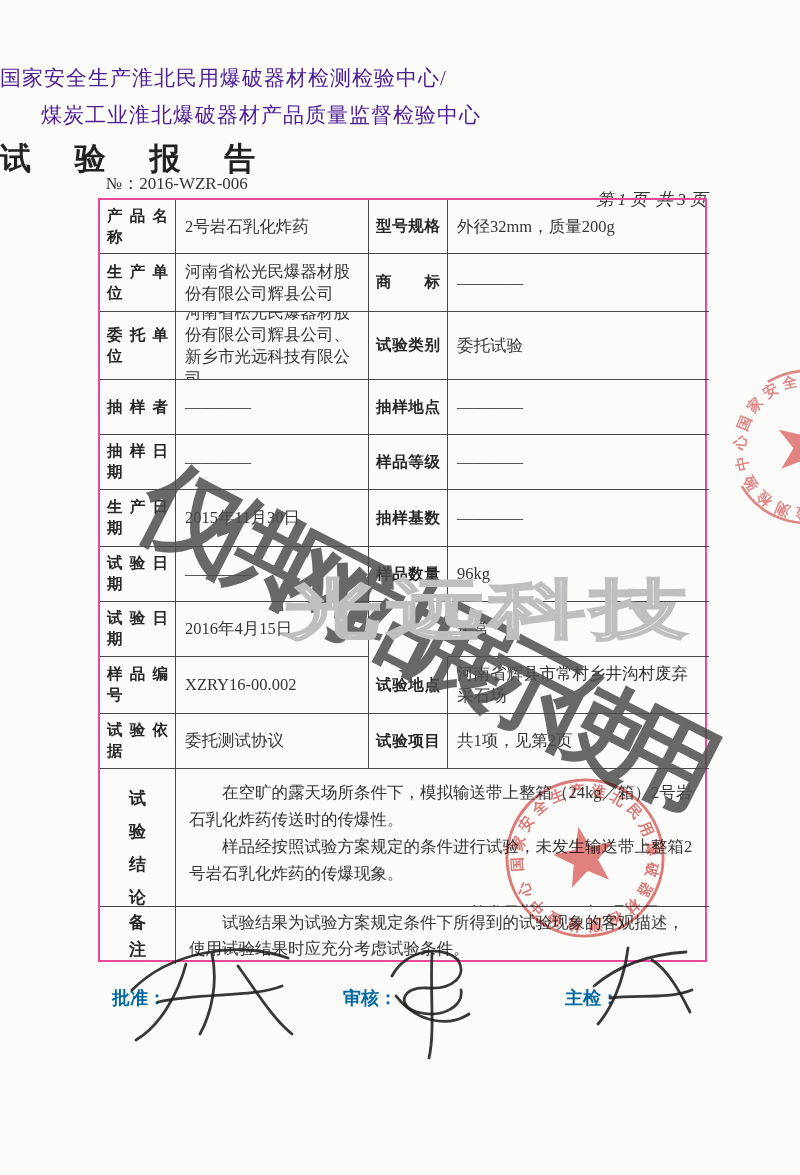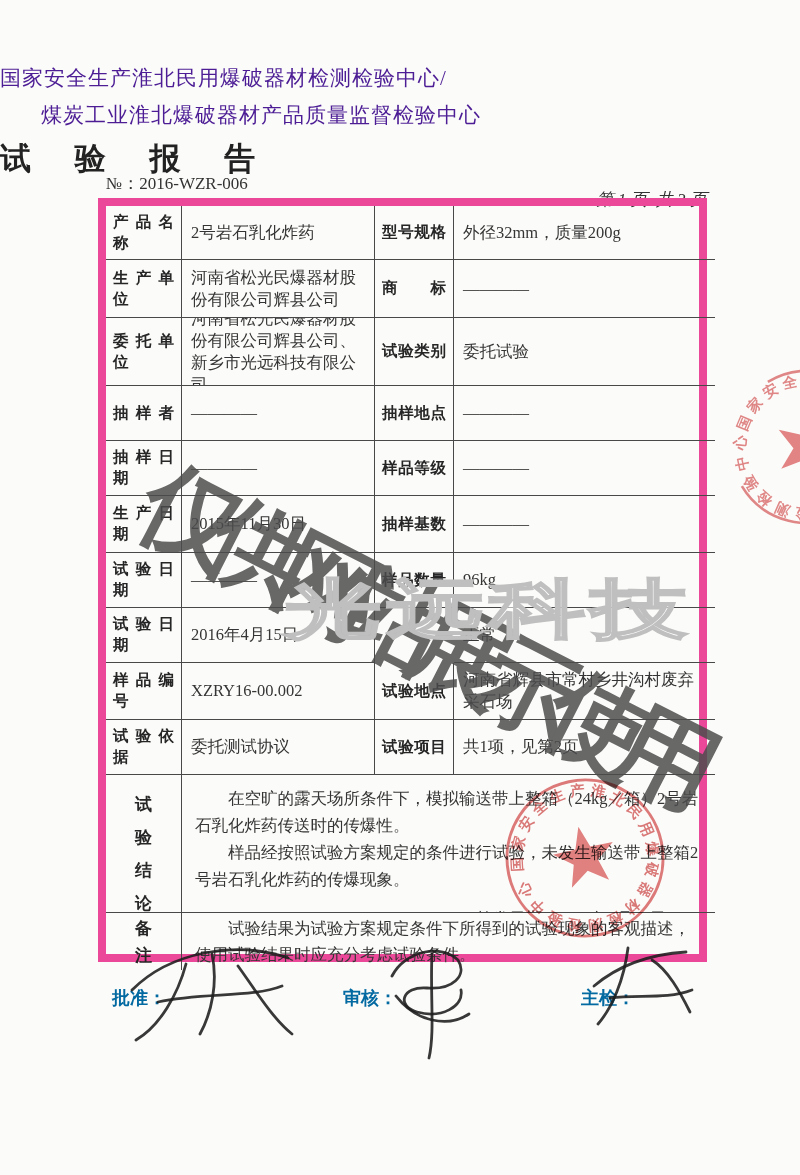--- a/index.html
+++ b/index.html
@@ -20,21 +20,21 @@
   .no-line{top:172px;left:98px;width:609px;font-size:17px;color:#333;}
   .no-left{position:absolute;left:8px;top:0;}
   .no-right{position:absolute;right:0;top:16px;white-space:pre;font-style:italic;}
 
   
   .rpt-table{
     left:98px;top:198px;width:609px;height:764px;
     display:grid;box-sizing:border-box;
     grid-template-columns:76px 193px 79px 261px;
     grid-template-rows:54px 58px 68px 55px 55px 57px 55px 55px 57px 55px 138px 57px;
-    border:8px solid #ec4899;
+    border:2px solid #ec4899;
     z-index:1;
   }
   .cell{box-sizing:border-box;border-right:1px solid #484848;border-bottom:1px solid #484848;
     overflow:hidden;}
   .c1{grid-column:1}.c2{grid-column:2}.c3{grid-column:3}.c4{grid-column:4;border-right:none;}
   .span3{grid-column:2/5;border-right:none;}
   .rlast{border-bottom:none;}
   .lbl{
     font-family:"Liberation Sans","DejaVu Sans",sans-serif;
     font-weight:bold;font-size:15.5px;color:#262626;
@@ -159,21 +159,21 @@
   <div class="cell vlbl c1 rlast">
     <span class="vtext vt-2">备注</span>
   </div>
   <div class="cell remarkcell span3 rlast">
     <div class="rm">试验结果为试验方案规定条件下所得到的试验现象的客观描述，使用试验结果时应充分考虑试验条件。</div>
   </div>
 </div>
 
 <span class="abs sig-label" style="left:112px;">批准：</span>
 <span class="abs sig-label" style="left:343px;">审核：</span>
-<span class="abs sig-label" style="left:565px;margin-left:16px;">主检：</span>
+<span class="abs sig-label" style="left:565px;">主检：</span>
 
 <svg class="abs sig-svg" style="left:120px;top:938px;" width="195" height="110" viewBox="0 0 195 110">
   <path d="M12,52 C50,14 115,2 168,20"></path>
   <path d="M66,26 C58,56 40,88 16,102"></path>
   <path d="M92,16 C98,44 92,74 80,96"></path>
   <path d="M118,28 C134,50 152,80 172,96"></path>
   <path d="M38,64 C82,54 132,60 162,48"></path>
 </svg>
 <svg class="abs sig-svg" style="left:372px;top:936px;" width="120" height="126" viewBox="0 0 120 126">
   <path d="M20,40 C33,14 70,8 86,24 C96,40 80,54 55,52 C30,50 24,70 45,76 C70,83 92,70 89,54"></path>

